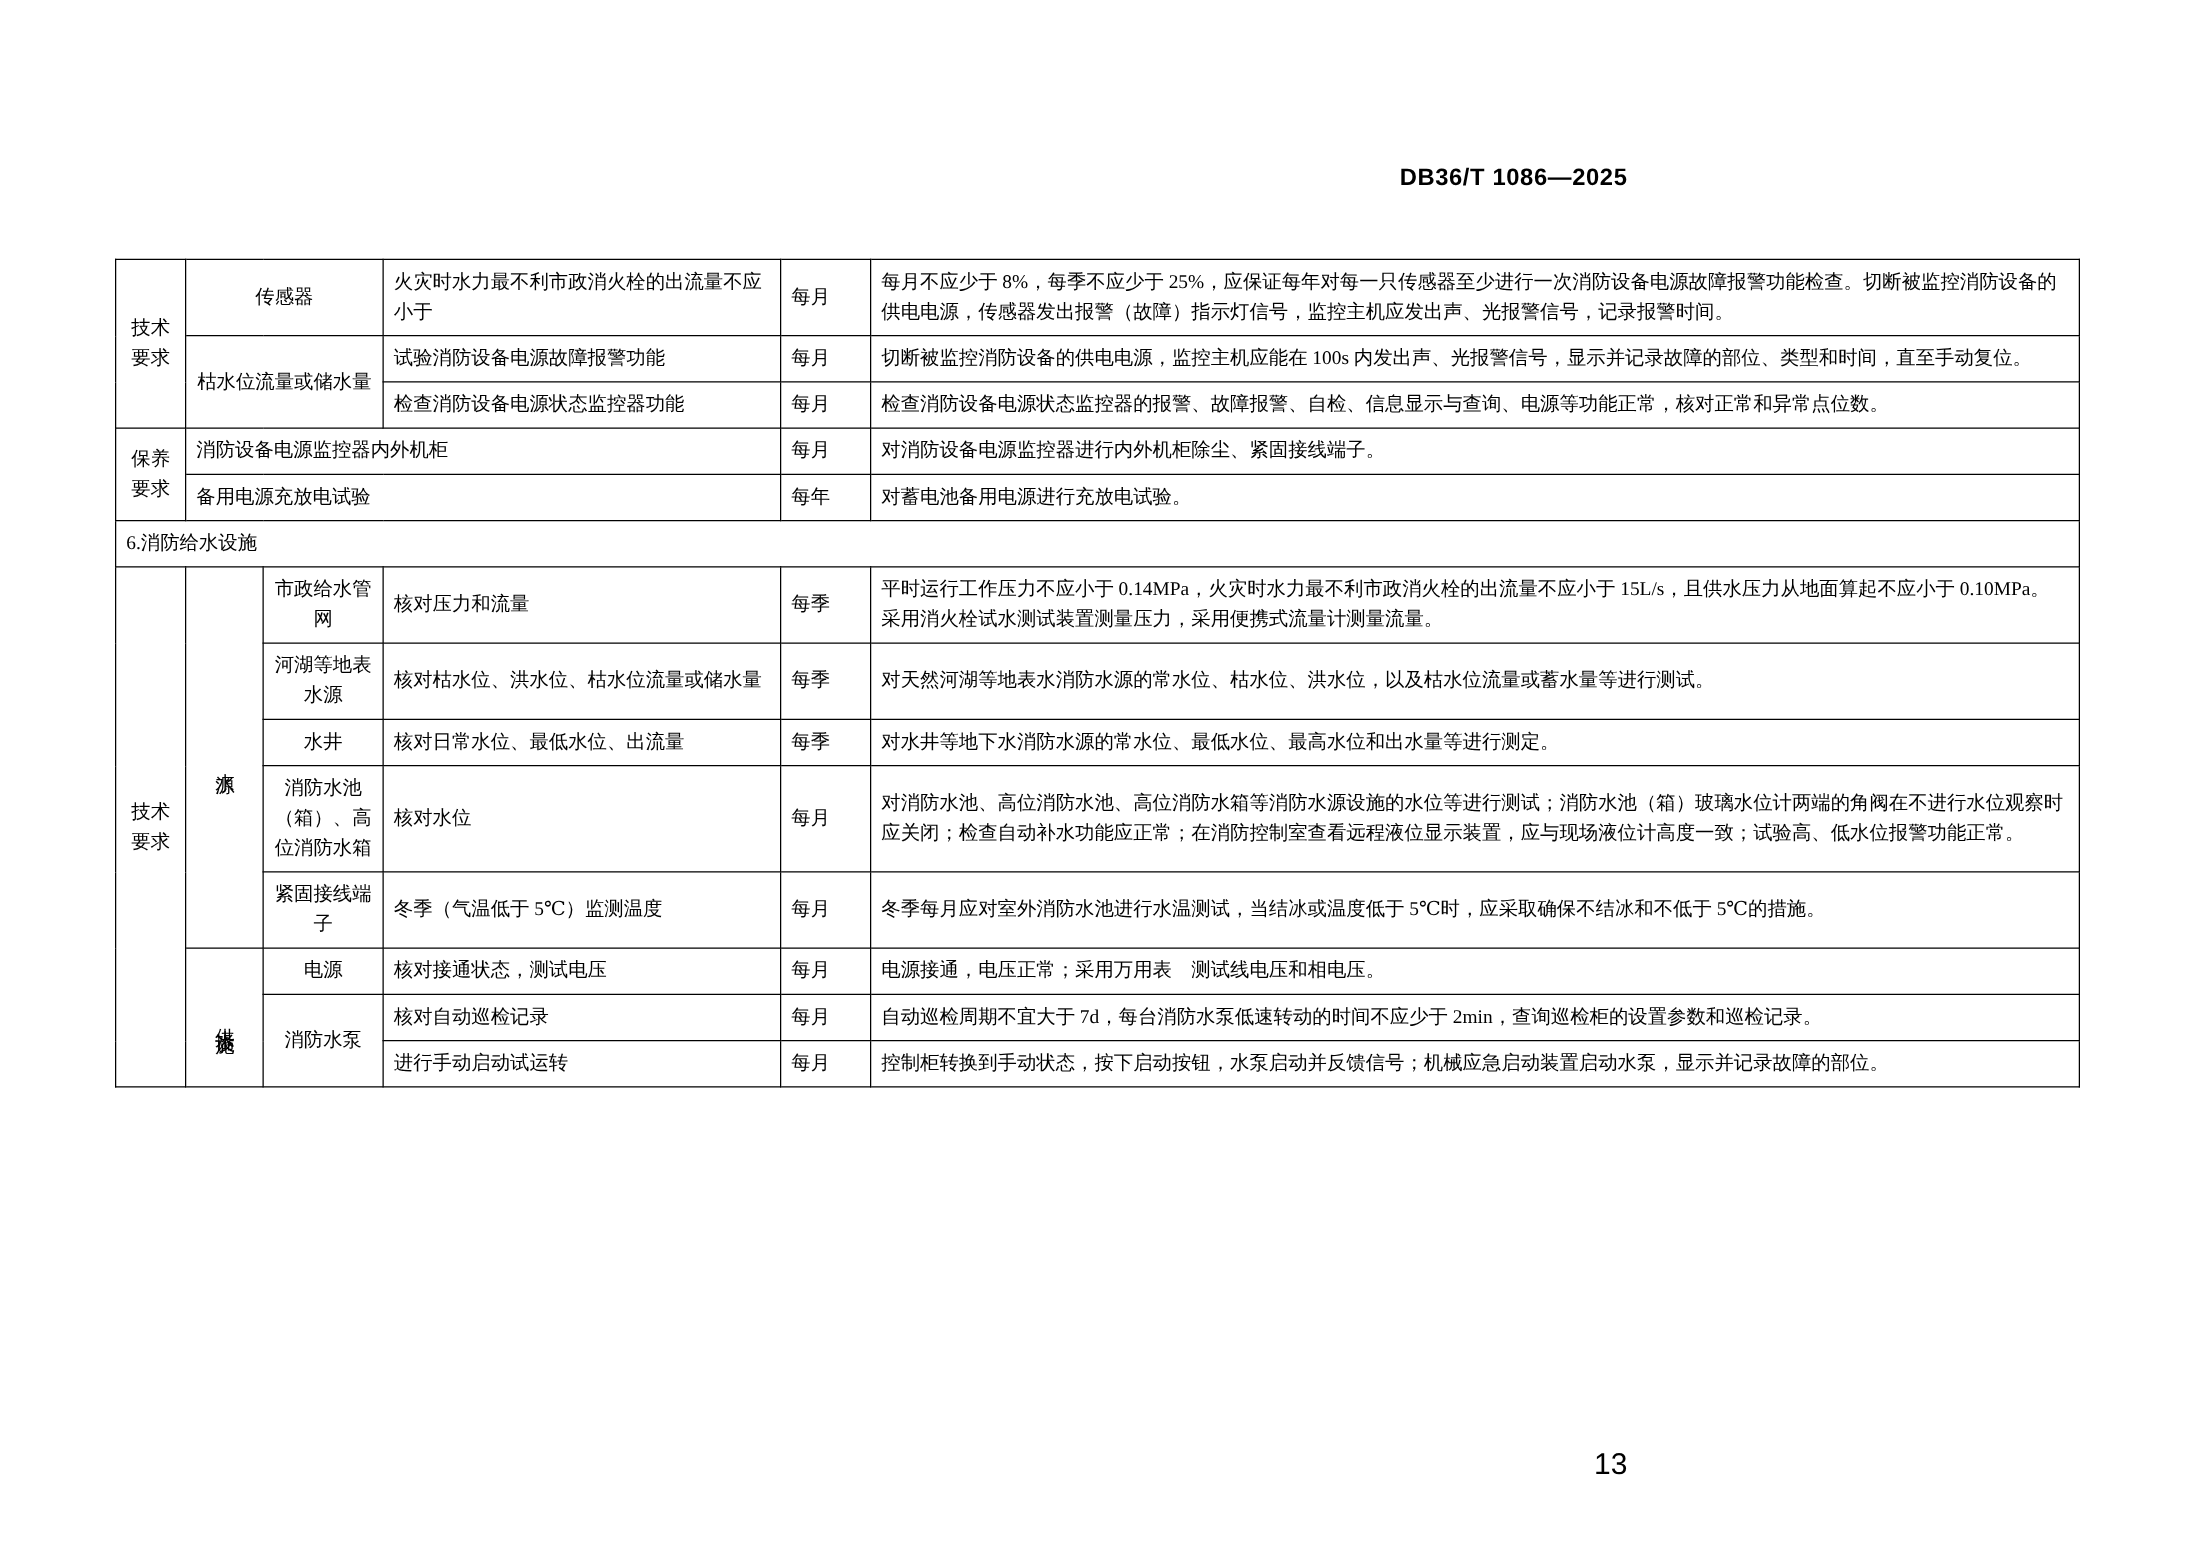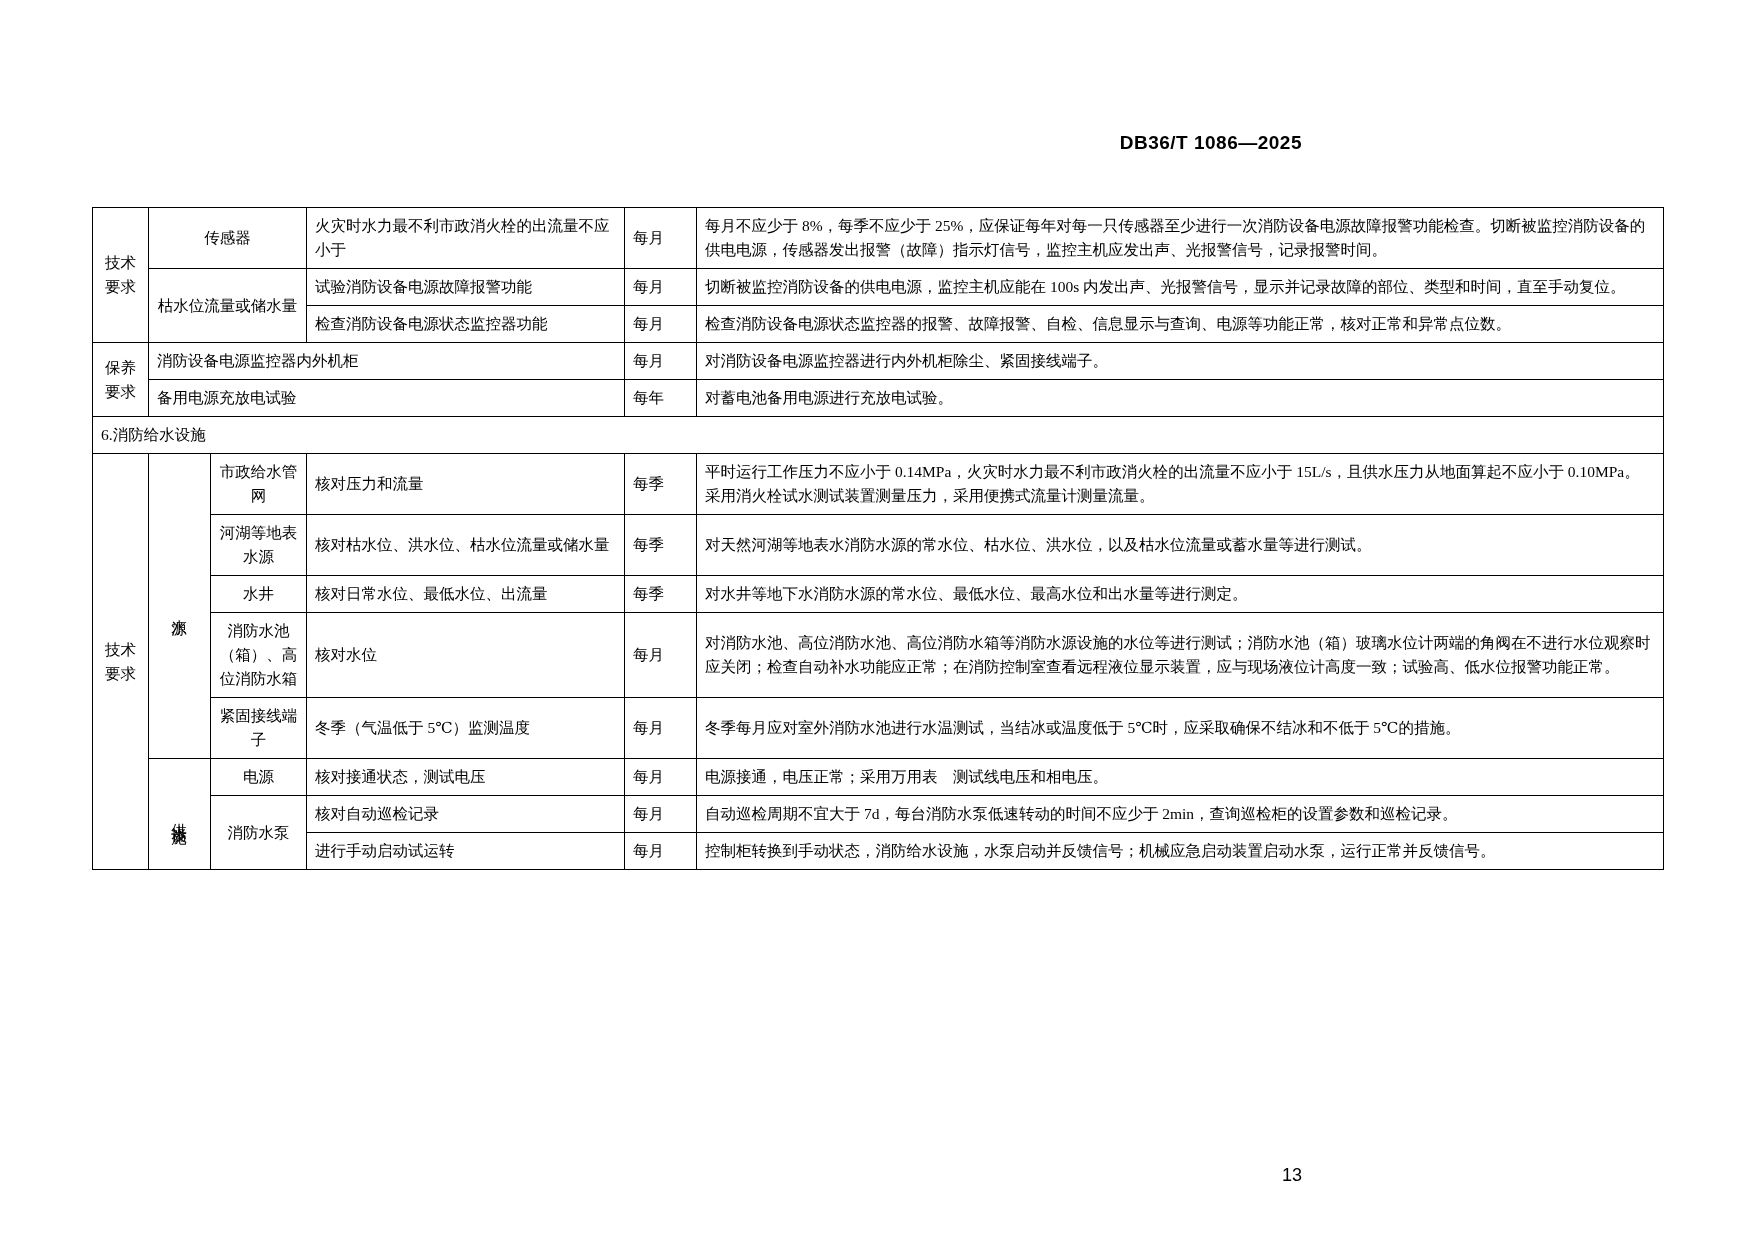--- a/index.html
+++ b/index.html
@@ -79,21 +79,21 @@
     letter-spacing: 2px;
     margin: 0 auto;
     display: inline-block;
     line-height: 1.1;
   }
   .page-num {
     position: absolute;
     bottom: 55px;
     right: 92px;
     font-family: "Liberation Sans", sans-serif;
-    font-size: 18px;
+    font-size: 24px;
   }
 </style>
 </head>
 <body>
 
 <div class="page">
 
   <div class="header-code">DB36/T 1086—2025</div>
 
 
@@ -198,20 +198,20 @@
       <tr>
         <td class="c-item" rowspan="2">消防水泵</td>
         <td class="c-content">核对自动巡检记录</td>
         <td class="c-freq">每月</td>
         <td class="c-req">自动巡检周期不宜大于 7d，每台消防水泵低速转动的时间不应少于 2min，查询巡检柜的设置参数和巡检记录。</td>
       </tr>
 
       <tr>
         <td class="c-content">进行手动启动试运转</td>
         <td class="c-freq">每月</td>
-        <td class="c-req">控制柜转换到手动状态，消防给水设施，水泵启动并反馈信号；机械应急启动装置启动水泵，运行正常并反馈信号。</td>
+        <td class="c-req">控制柜转换到手动状态，按下启动按钮，水泵启动并反馈信号；机械应急启动装置启动水泵，显示并记录故障的部位。</td>
       </tr>
     </tbody>
   </table>
 
   <div class="page-num">13</div>
 
 </div>
 
 </body></html>

